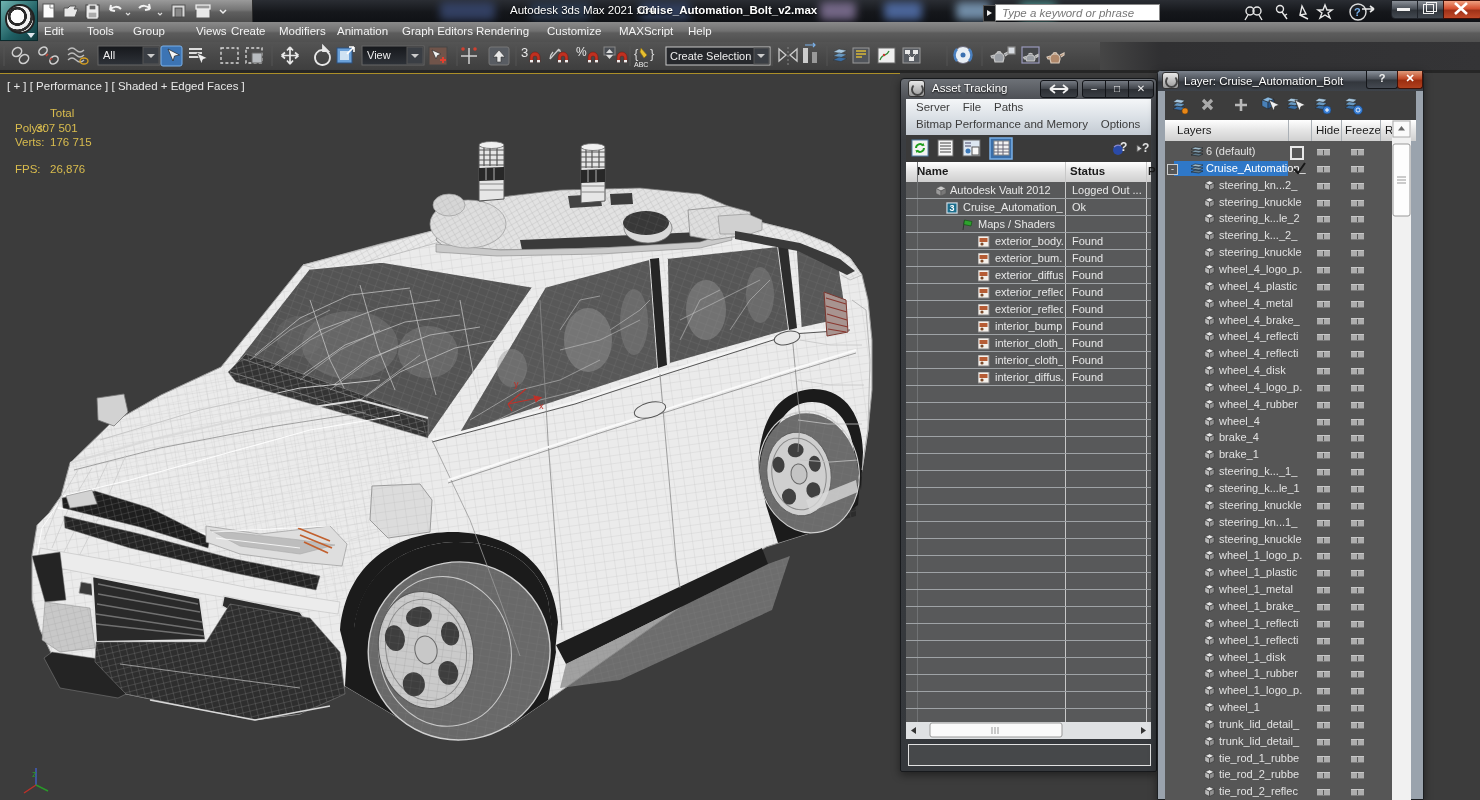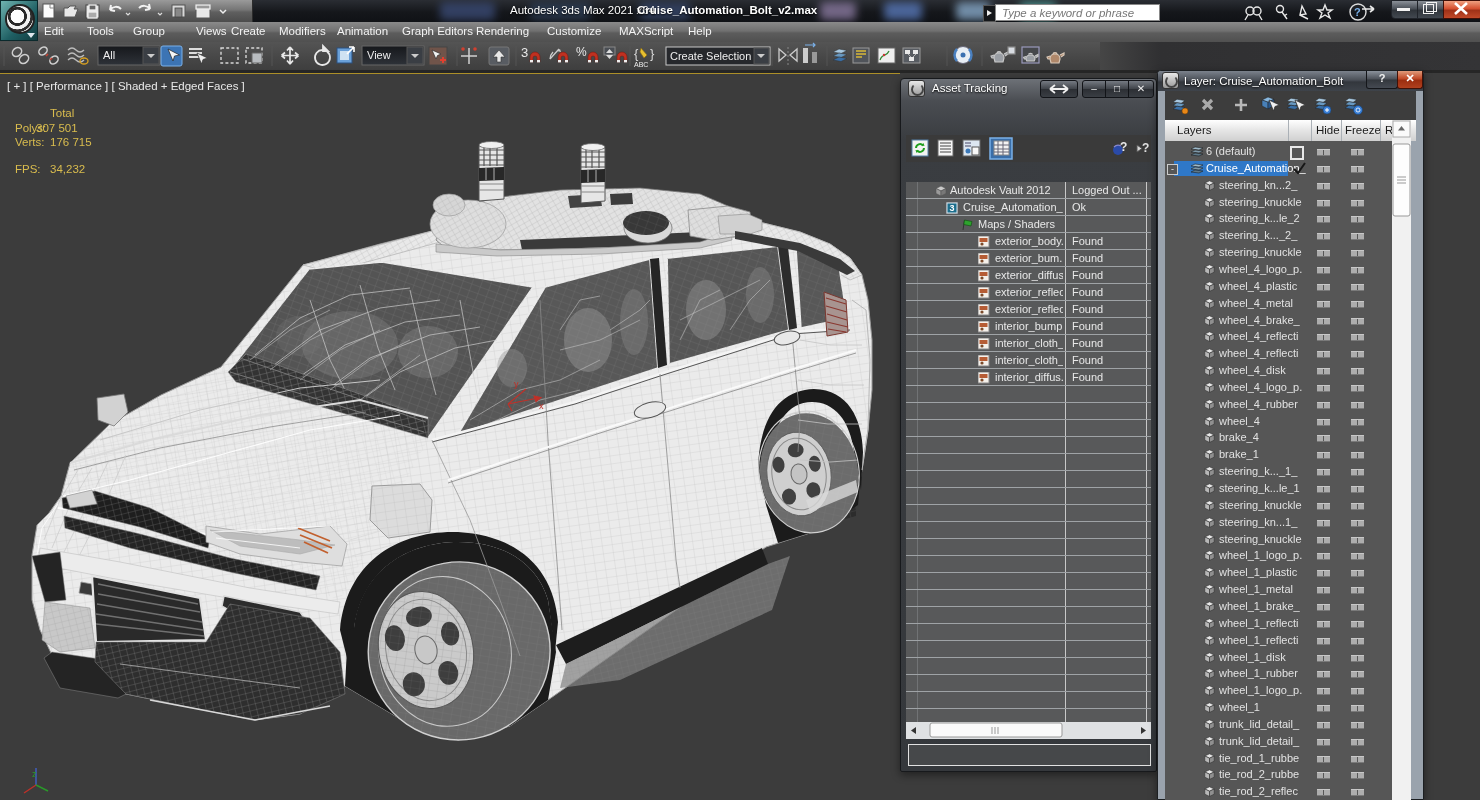--- a/index.html
+++ b/index.html
@@ -530,31 +530,35 @@
  <text x="-4" y="-8" font-size="9" fill="#2a9a2a">z</text>
 </g>
 </svg>
   <div id="vplabel" class="abs">[ + ] [ Performance ] [ Shaded + Edged Faces ]</div>
   <div class="stat abs" style="left:50px;top:107px">Total</div>
   <div class="stat abs" style="left:15px;top:122px">Polys:</div>
   <div class="stat abs" style="left:36px;top:122px">307 501</div>
   <div class="stat abs" style="left:15px;top:136px">Verts:</div>
   <div class="stat abs" style="left:50px;top:136px">176 715</div>
   <div class="stat abs" style="left:15px;top:163px">FPS:</div>
-  <div class="stat abs" style="left:50px;top:163px">34,232</div>
+  <div class="stat abs" style="left:50px;top:163px">26,876</div>
 
   <div id="assetwin" class="abs"></div>
   <div class="swirlsm abs" style="left:908px;top:80px"></div>
   <div class="ttl abs" style="left:932px;top:82px;font-size:11.5px">Asset Tracking</div>
   <div class="wbtn abs" style="left:1040px;top:80px;width:36px"><svg width="34" height="14" style="margin-top:1px">
         <path d="M8 7H26M8 7l5-4M8 7l5 4M26 7l-5-4M26 7l-5 4" stroke="#f0f0f0" stroke-width="1.8" fill="none"></path>
       </svg></div>
   <div class="wbtn abs" style="left:1082px;top:80px;width:22px;border-radius:3px 0 0 3px">–</div>
   <div class="wbtn abs" style="left:1105px;top:80px;width:22px;border-radius:0">□</div>
   <div class="wbtn abs" style="left:1128px;top:80px;width:24px;border-radius:0 3px 3px 0">✕</div>
+  <div id="at_menu" class="abs">
+      <span style="position:absolute;left:10px;top:2px">Server&nbsp;&nbsp;&nbsp;&nbsp;File&nbsp;&nbsp;&nbsp;&nbsp;Paths</span>
+      <span style="position:absolute;left:10px;top:19px">Bitmap Performance and Memory&nbsp;&nbsp;&nbsp;&nbsp;Options</span>
+    </div>
   <div id="at_tool" class="abs">
    <svg width="245" height="27">
     <g>
           <rect x="6" y="5" width="16" height="16" fill="#f2f2f2" stroke="#5580a8"></rect>
           <path d="M10 13a4 4 0 0 1 7-2.5M18 13a4 4 0 0 1-7 2.5" stroke="#1f9e1f" stroke-width="2" fill="none"></path>
           <path d="M17.5 8l1 3-3-.6zM10.5 18l-1-3 3 .6z" fill="#1f9e1f"></path>
         </g>
     <g>
           <rect x="32" y="5" width="15" height="16" fill="#f5f5f5" stroke="#666"></rect>
           <path d="M34 8h11M34 11h11M34 14h11M34 17h11" stroke="#444" stroke-width="1.2"></path>
@@ -573,20 +577,28 @@
     <g>
           <circle cx="212" cy="15" r="5" fill="#2a4aa8"></circle>
           <path d="M208 12a6 6 0 0 1 7-1" stroke="#88c" stroke-width="1.2" fill="none"></path>
           <text x="214" y="16" font-size="12" font-weight="bold" fill="#e8e8e8" font-family="Liberation Sans">?</text>
         </g>
     <g>
           <path d="M231 10l5 3.5-5 3.5z" fill="#d8d8d8" stroke="#555"></path>
           <text x="236" y="17" font-size="12" font-weight="bold" fill="#e0e0e0" font-family="Liberation Sans">?</text>
         </g>
    </svg></div>
+  <div id="at_head" class="abs">
+      <span style="position:absolute;left:11px;top:3px">Name</span>
+      <span style="position:absolute;left:164px;top:3px">Status</span>
+      <span style="position:absolute;left:242px;top:3px">P</span>
+      <div class="atcol0"></div>
+      <div class="atcol1"></div>
+      <div class="atcol2" style="left:240px"></div>
+    </div>
   <div id="at_table" class="abs">
 <div class="atrow" style="top:0px">
         <svg style="position:absolute;left:29px;top:3px" width="12" height="12">
           <path d="M6 1 11 3.5 6 6 1 3.5Z" fill="#c9c9c9" stroke="#555" stroke-width=".6"></path>
           <path d="M1 3.5 6 6V11L1 8.5Z" fill="#9a9a9a" stroke="#555" stroke-width=".6"></path>
           <path d="M11 3.5 6 6V11L11 8.5Z" fill="#787878" stroke="#555" stroke-width=".6"></path>
         </svg>
         <span style="position:absolute;left:44px;top:2px;width:113px;overflow:hidden">Autodesk Vault 2012</span>
         <span style="position:absolute;left:166px;top:2px">Logged Out ...</span>
         <div class="atcol0"></div>

